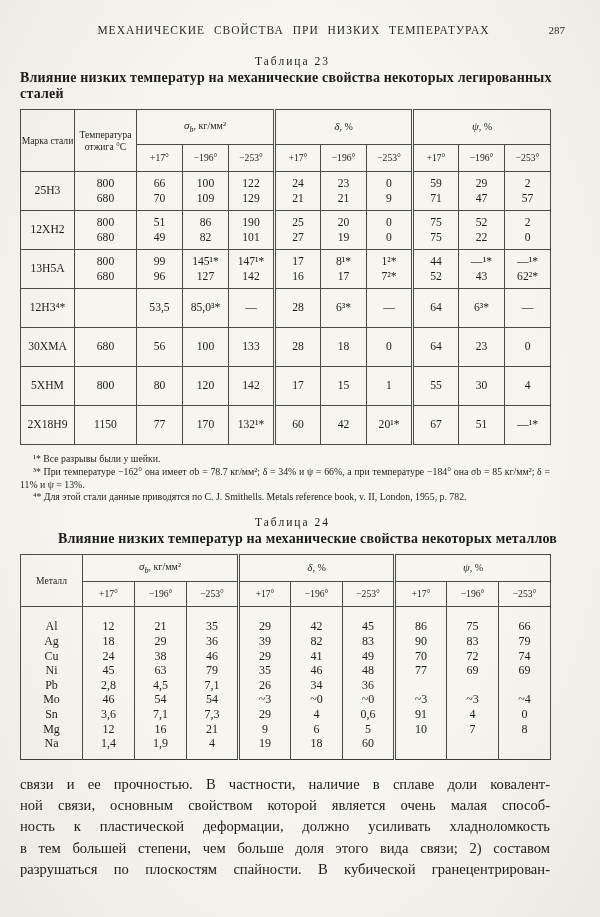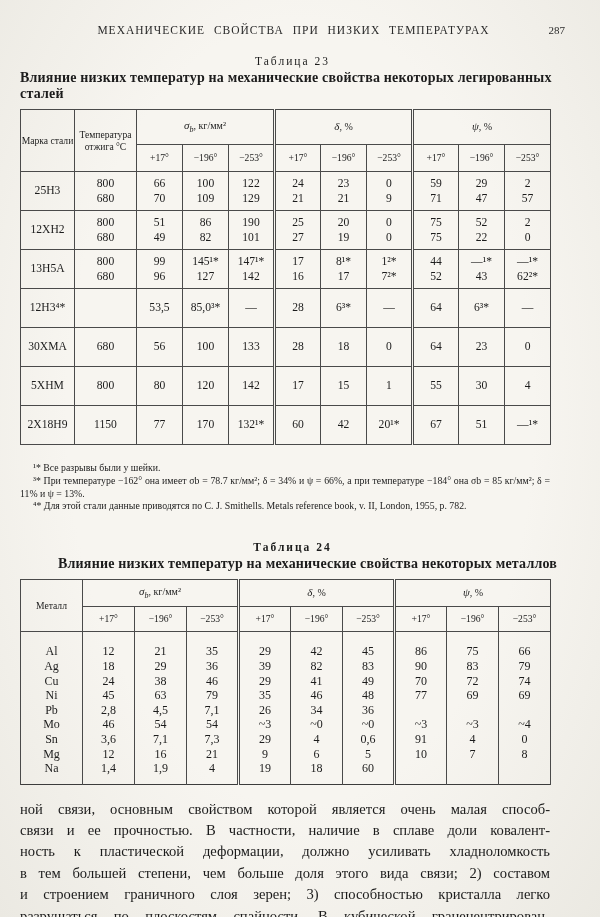--- a/index.html
+++ b/index.html
@@ -15,21 +15,21 @@
     padding: 24px 33px 0 20px;
     position: relative;
   }
   .running-row {
     position: relative; height: 15px;
     font-size: 11.5px; letter-spacing: 1px; word-spacing: 5px;
     text-align: center; color: #2a2a2a;
   }
   .page-num { position: absolute; right: 2px; top: 0; font-size: 11px; letter-spacing: 0; word-spacing: 0; }
   .table-label { text-align: center; font-size: 11.5px; letter-spacing: 2px; margin-top: 16px; padding-right: 2px; }
-  .table-label.second { margin-top: 28px; font-weight: bold; }
+  .table-label.second { margin-top: 12px; }
   .table-caption { font-size: 14px; font-weight: bold; margin-top: 3px; letter-spacing: 0.2px; }
   .caption-indent { text-indent: 38px; }
 
   table.data-table {
     border-collapse: collapse; table-layout: fixed; width: 530px;
     margin-top: 7px; border: 1.5px solid #3c3c3c;
   }
   .data-table th, .data-table td {
     border: 1px solid #4a4a4a; text-align: center; vertical-align: middle;
     font-weight: normal; padding: 0; overflow: hidden;
@@ -46,21 +46,21 @@
   #t23 tbody td div { line-height: 15.5px; }
 
   #t24 thead th { font-size: 9.6px; line-height: 1.25; }
   #t24 tr.group-row th { height: 26px; }
   #t24 tr.temp-row th { height: 24px; }
   #t24 tbody td { font-size: 12px; border-top: none; border-bottom: none; height: 14.6px; }
   #t24 tbody td div { line-height: 14px; }
   #t24 tbody tr:first-child td { padding-top: 12px; }
   #t24 tbody tr:last-child td { padding-bottom: 8px; }
 
-  .footnotes { margin-top: 17px; width: 530px; font-size: 9.8px; line-height: 12.8px; color: #222; }
+  .footnotes { margin-top: 8px; width: 530px; font-size: 9.8px; line-height: 12.8px; color: #222; }
   .footnotes p { margin: 0; text-indent: 13px; text-align: justify; }
 
   .body-text { margin-top: 14px; width: 530px; font-size: 14.6px; color: #1b1b1b; }
   .bt-line { line-height: 21.4px; text-align: justify; text-align-last: justify; }
 </style>
 </head>
 <body>
 
 <div class="page">
 
@@ -712,21 +712,20 @@
             <div></div>
           </td>
           <td>
             <div></div>
           </td>
         </tr>
       </tbody>
   </table>
 
   <div class="body-text" id="body-text">
+      <div class="bt-line">связи и ее прочностью. В частности, наличие в сплаве доли ковалент-</div>
       <div class="bt-line">ной связи, основным свойством которой является очень малая способ-</div>
-      <div class="bt-line">связи и ее прочностью. В частности, наличие в сплаве доли ковалент-</div>
       <div class="bt-line">ность к пластической деформации, должно усиливать хладноломкость</div>
       <div class="bt-line">в тем большей степени, чем больше доля этого вида связи; 2) составом</div>
-      <div class="bt-line">и строением граничного слоя зерен; 3) способностью кристалла легко</div>
       <div class="bt-line">разрушаться по плоскостям спайности. В кубической гранецентрирован-</div>
     </div>
 
 </div>
 
 </body></html>

